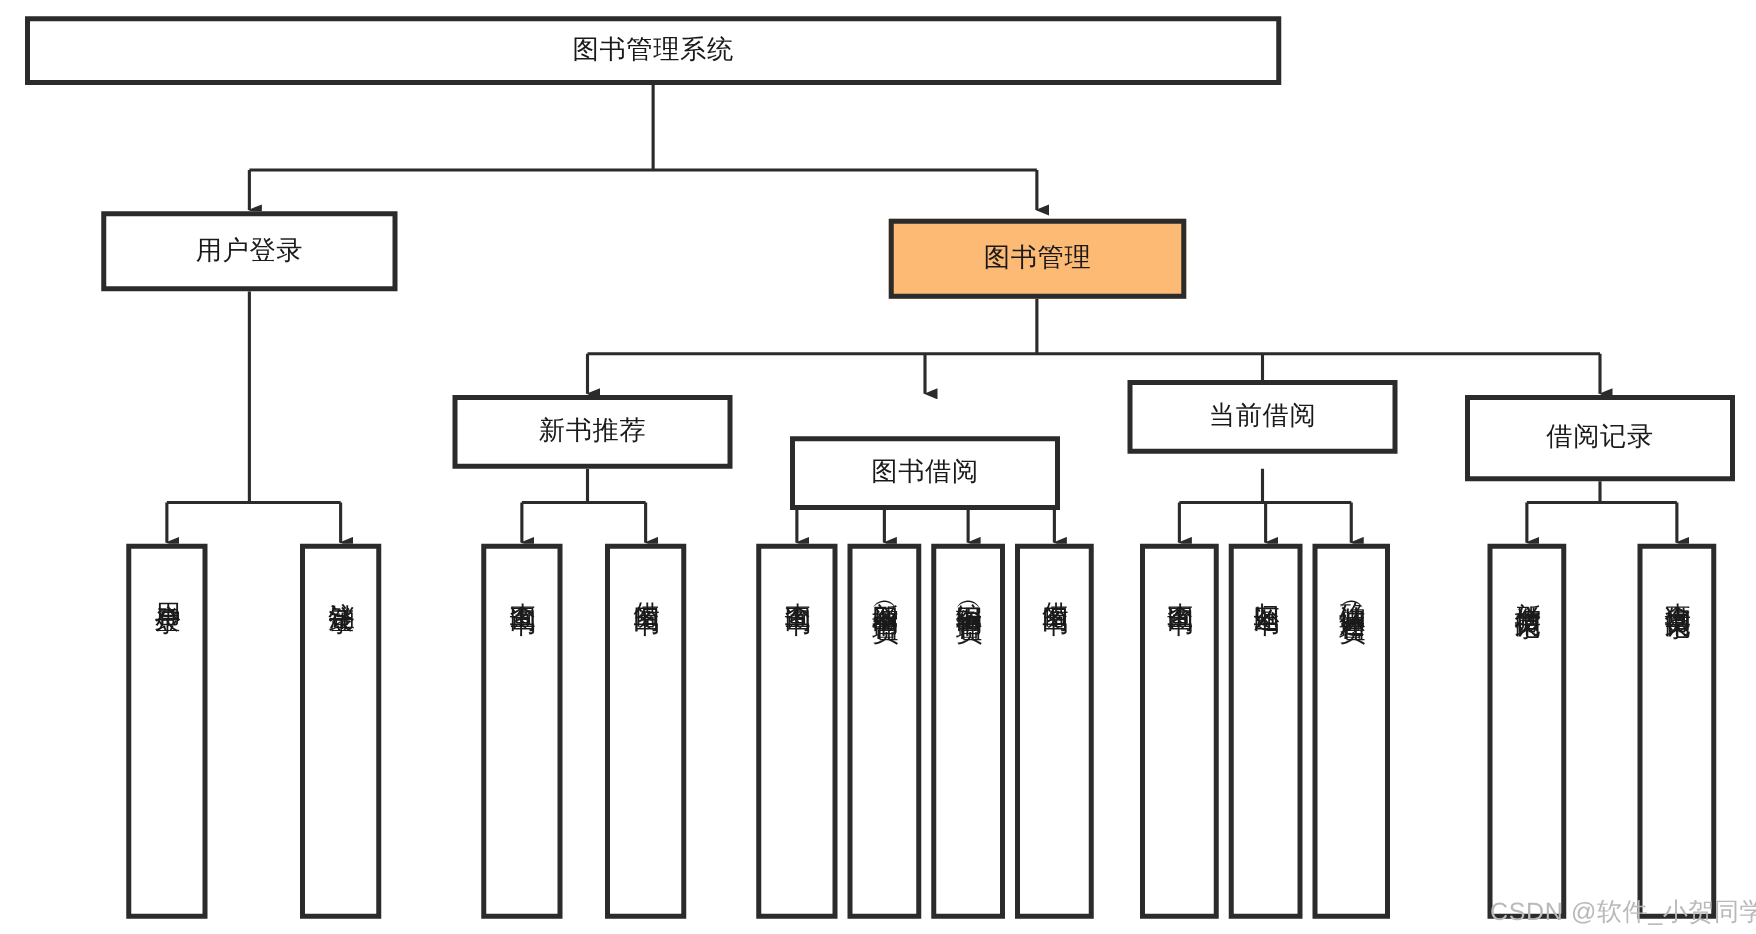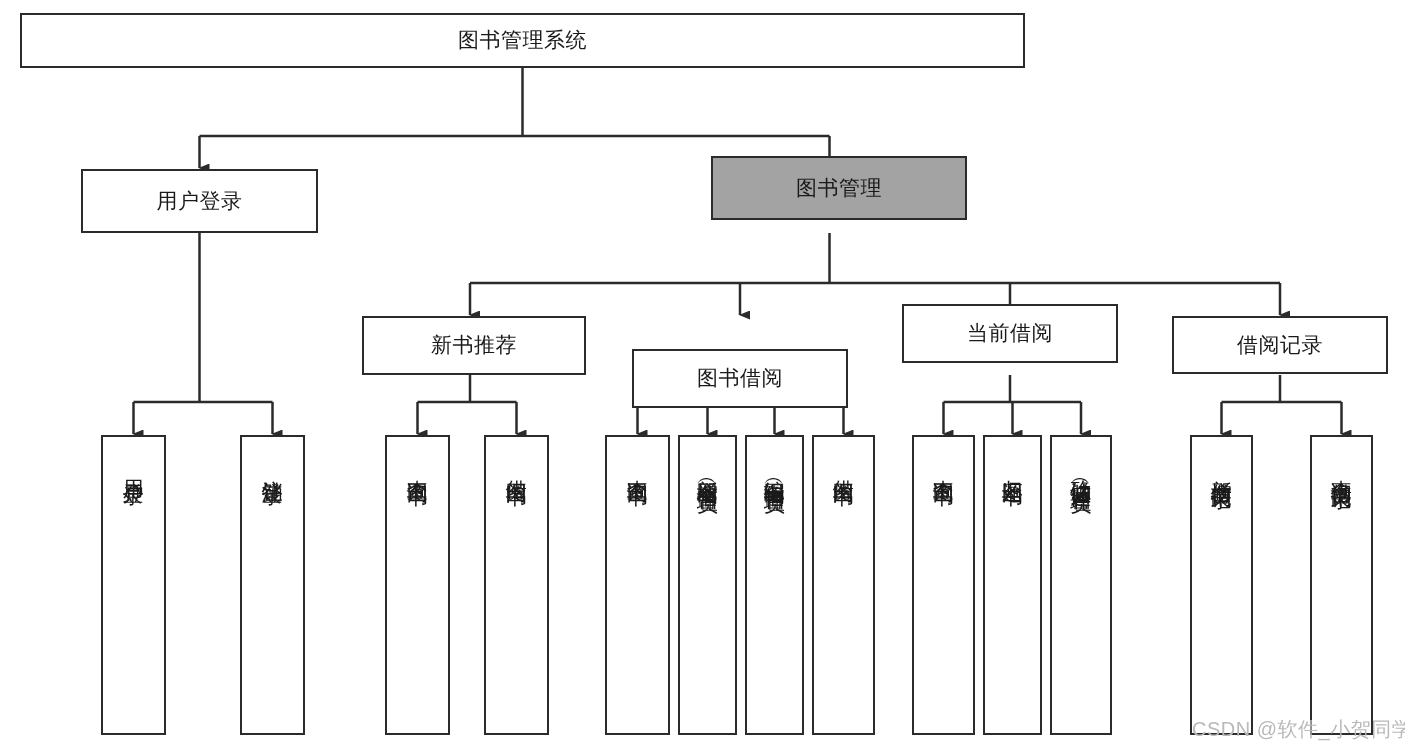--- a/index.html
+++ b/index.html
@@ -23,21 +23,21 @@
     left: 0;
     top: 0;
     width: 1405px;
     height: 747px;
     pointer-events: none;
   }
   .node {
     position: absolute;
     box-sizing: border-box;
     background: #ffffff;
-    border: 2px solid #a3a3a3;
+    border: 4px solid #a3a3a3;
     display: flex;
     align-items: center;
     justify-content: center;
     color: #1a1a1a;
     text-align: right;
   }
   .node.h {
     
   }
   .node.h .lbl {
@@ -114,33 +114,33 @@
       </g>
   </svg>
 
   <div id="node-layer">
       <div class="node h" style="left: 20px; top: 13px; width: 1005px; height: 55px; border-color: rgb(43, 43, 43); background: rgb(255, 255, 255);">
         <span class="lbl" style="color: rgb(26, 26, 26);">图书管理系统</span>
       </div>
       <div class="node h" style="left: 81px; top: 169px; width: 237px; height: 64px; border-color: rgb(43, 43, 43); background: rgb(255, 255, 255);">
         <span class="lbl" style="color: rgb(26, 26, 26);">用户登录</span>
       </div>
-      <div class="node h" style="left: 711px; top: 156px; width: 256px; height: 64px; border-color: rgb(43, 43, 43); background: #a3a3a3;">
+      <div class="node h" style="left: 711px; top: 175px; width: 238px; height: 64px; border-color: rgb(43, 43, 43); background: #fdba74;">
         <span class="lbl" style="color: rgb(26, 26, 26);">图书管理</span>
       </div>
       <div class="node h" style="left: 362px; top: 316px; width: 224px; height: 59px; border-color: rgb(43, 43, 43); background: rgb(255, 255, 255);">
         <span class="lbl" style="color: rgb(26, 26, 26);">新书推荐</span>
       </div>
       <div class="node h" style="left: 632px; top: 316px; width: 216px; height: 59px; border-color: rgb(43, 43, 43); background: rgb(255, 255, 255); margin-top: 33px;">
         <span class="lbl" style="color: rgb(26, 26, 26);">图书借阅</span>
       </div>
       <div class="node h" style="left: 902px; top: 304px; width: 216px; height: 59px; border-color: rgb(43, 43, 43); background: rgb(255, 255, 255);">
         <span class="lbl" style="color: rgb(26, 26, 26);">当前借阅</span>
       </div>
-      <div class="node h" style="left: 1172px; top: 316px; width: 216px; height: 58px; border-color: rgb(43, 43, 43); background: rgb(255, 255, 255);">
+      <div class="node h" style="left: 1172px; top: 316px; width: 216px; height: 69px; border-color: rgb(43, 43, 43); background: rgb(255, 255, 255);">
         <span class="lbl" style="color: rgb(26, 26, 26);">借阅记录</span>
       </div>
       <div class="node v" style="left: 101px; top: 435px; width: 65px; height: 300px; border-color: rgb(43, 43, 43); background: rgb(255, 255, 255);">
         <span class="lbl" style="color: rgb(26, 26, 26);">用户登录</span>
       </div>
       <div class="node v" style="left: 240px; top: 435px; width: 65px; height: 300px; border-color: rgb(43, 43, 43); background: rgb(255, 255, 255);">
         <span class="lbl" style="color: rgb(26, 26, 26);">注销登录</span>
       </div>
       <div class="node v" style="left: 385px; top: 435px; width: 65px; height: 300px; border-color: rgb(43, 43, 43); background: rgb(255, 255, 255);">
         <span class="lbl" style="color: rgb(26, 26, 26);">查询图书</span>

